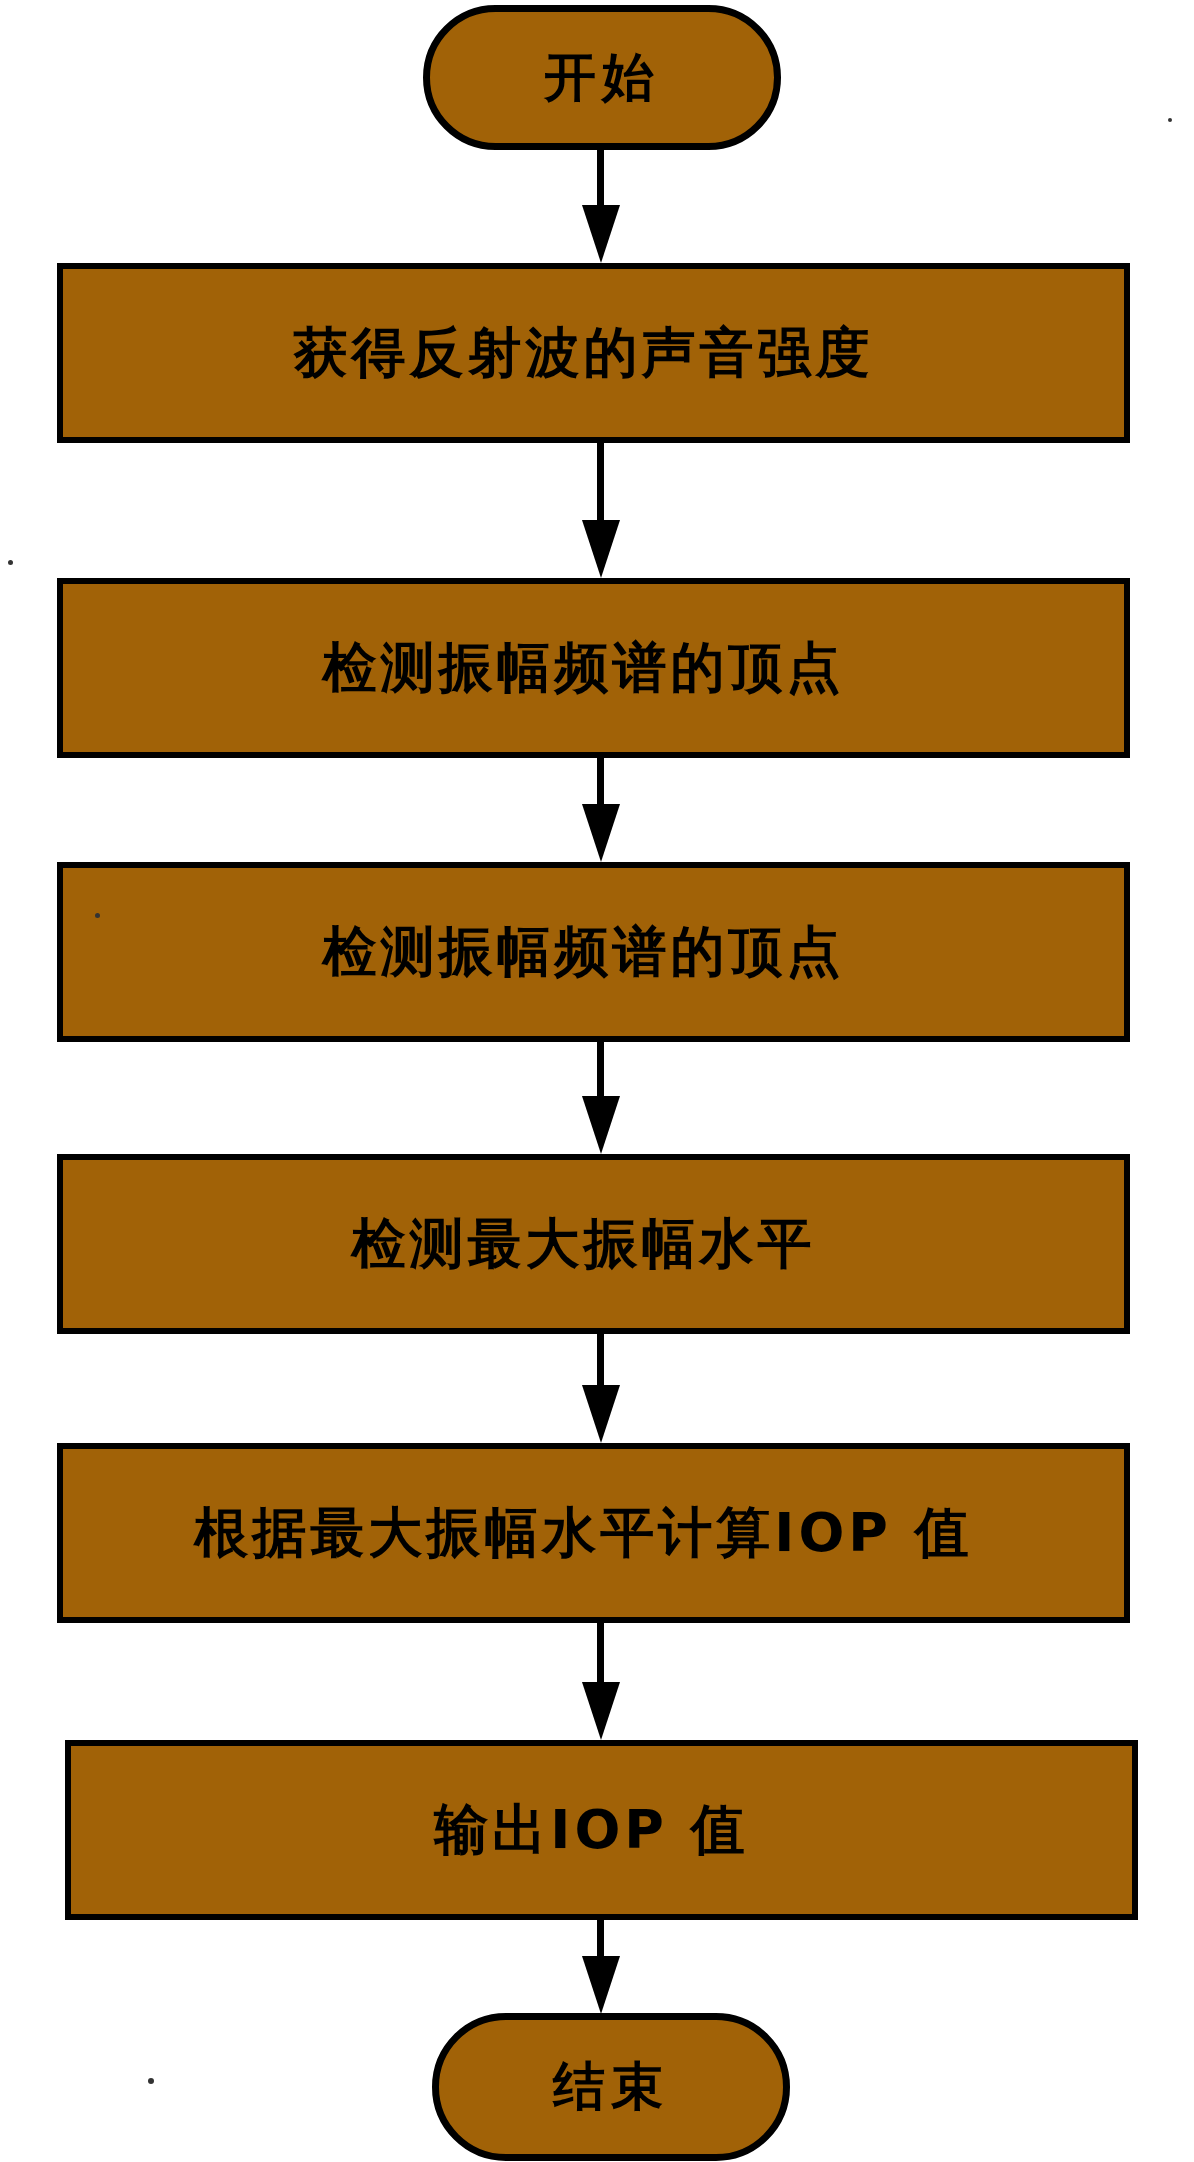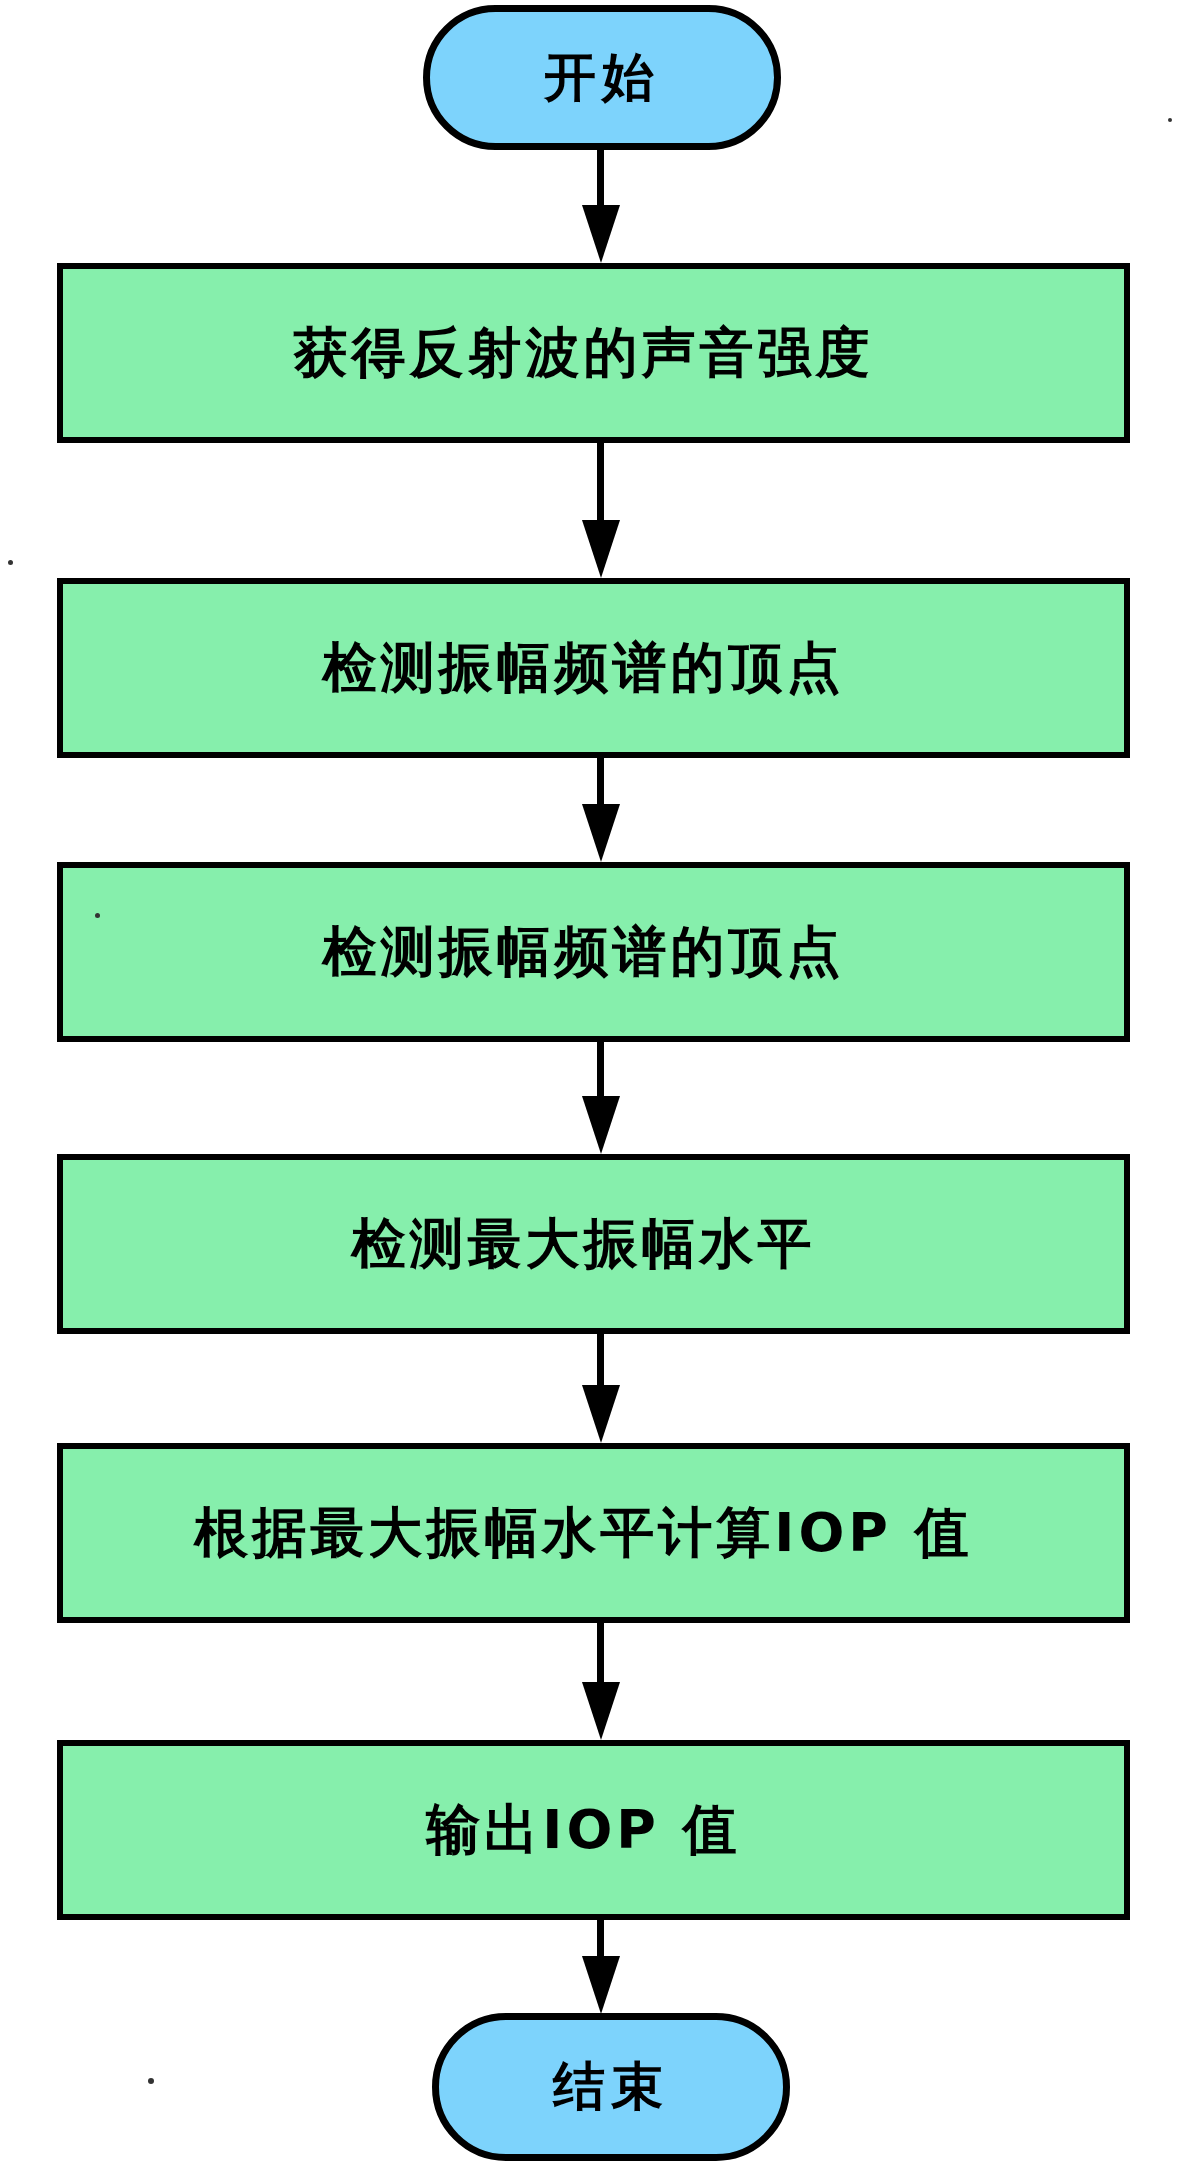--- a/index.html
+++ b/index.html
@@ -20,36 +20,36 @@
     position: absolute;
     box-sizing: border-box;
     border: 7px solid #000;
     border-radius: 80px;
     display: flex;
     align-items: center;
     justify-content: center;
     font-size: 52px;
     font-weight: 600;
     letter-spacing: 6px;
-    background: #7dd3fc;
+    background: #a16207;
   }
   .process {
     position: absolute;
     box-sizing: border-box;
     left: 57px;
     width: 1073px;
     height: 180px;
     border: 6px solid #000;
     display: flex;
     align-items: center;
     justify-content: center;
     font-size: 54px;
     font-weight: 600;
     letter-spacing: 4px;
-    background: #86efac;
+    background: #a16207;
     white-space: nowrap;
   }
   .process .label { transform: translateX(-10px); }
   .arrow { position: absolute; }
   .arrow .stem {
     position: absolute;
     left: 597px;
     width: 7px;
     background: #000;
   }
@@ -120,21 +120,21 @@
 
   <div class="process" style="top:1443px;">
     <span class="label">根据最大振幅水平计算IOP 值</span>
   </div>
 
   <div class="arrow">
     <div class="stem" style="top:1623px; height:63px;"></div>
     <div class="head" style="top:1682px;"></div>
   </div>
 
-  <div class="process" style="top:1740px;">
+  <div class="process" style="top:1740px;margin-left:8px;">
     <span class="label">输出IOP 值</span>
   </div>
 
   <div class="arrow">
     <div class="stem" style="top:1920px; height:42px;"></div>
     <div class="head" style="top:1956px;"></div>
   </div>
 
   <div class="terminal" style="left:432px; top:2013px; width:358px; height:148px;">
     <span>结束</span>

